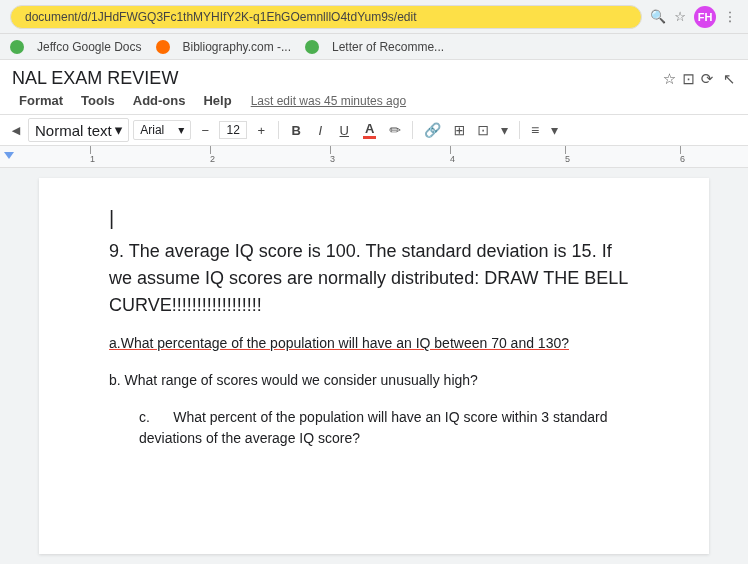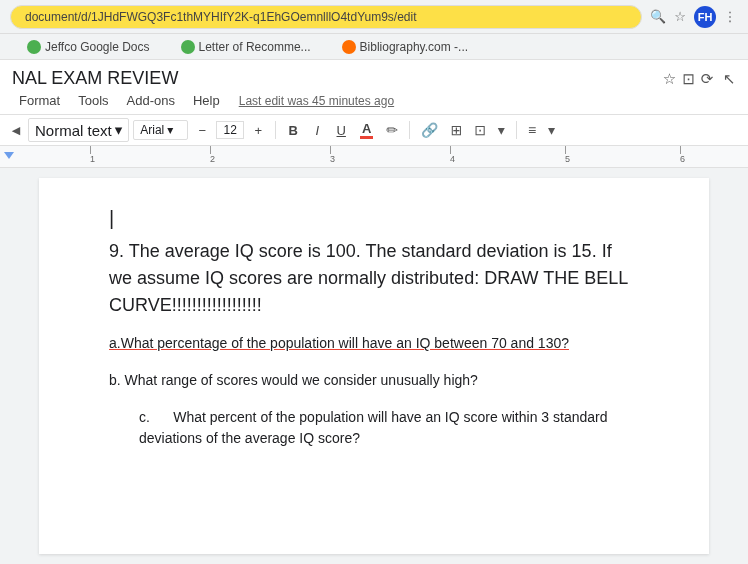--- a/index.html
+++ b/index.html
@@ -46,21 +46,21 @@
       display: flex;
       align-items: center;
       justify-content: center;
       color: #666;
       font-size: 13px;
     }
     .avatar-icon {
       width: 22px;
       height: 22px;
       border-radius: 50%;
-      background: #1d4ed8;
+      background: #d946ef;
       color: white;
       font-size: 11px;
       font-weight: bold;
       display: flex;
       align-items: center;
       justify-content: center;
     }
 
     
     .bookmarks-bar {
@@ -70,23 +70,22 @@
       align-items: center;
       padding: 0 10px;
       border-bottom: 1px solid #e0e0e0;
       gap: 14px;
       font-size: 12px;
       color: #444;
     }
     .bookmark-item {
       display: flex;
       align-items: center;
-      gap: 4px;
-      cursor: pointer;
-      margin-left: 17px;
+      gap: 13px;
+      cursor: pointer;
     }
     .bookmark-icon {
       width: 14px;
       height: 14px;
       border-radius: 50%;
       background: #4caf50;
       display: flex;
       align-items: center;
       justify-content: center;
     }
@@ -133,20 +132,21 @@
       display: flex;
       align-items: center;
       gap: 4px;
       font-size: 13px;
       color: #444;
     }
     .menu-item {
       padding: 2px 7px;
       border-radius: 3px;
       cursor: pointer;
+      font-weight: bold;
     }
     .last-edit {
       font-size: 12px;
       color: #666;
       margin-left: 8px;
       text-decoration: underline;
       cursor: pointer;
     }
 
     
@@ -175,21 +175,21 @@
       border: 1px solid #ddd;
       border-radius: 2px;
       font-size: 15px;
       min-width: 95px;
       cursor: pointer;
       background: white;
     }
     .font-dropdown {
       display: flex;
       align-items: center;
-      gap: 3px;
+      gap: 14px;
       padding: 2px 6px;
       border: 1px solid #ddd;
       border-radius: 2px;
       font-size: 12px;
       min-width: 55px;
       cursor: pointer;
       background: white;
     }
     .toolbar-separator {
       width: 1px;
@@ -342,26 +342,26 @@
     <div class="browser-icon">⋮</div>
   </div>
 </div>
 
 <div class="bookmarks-bar">
   <div class="bookmark-item">
     <div class="bookmark-icon"></div>
     <span>Jeffco Google Docs</span>
   </div>
   <div class="bookmark-item">
+    <div class="bookmark-icon bookmark-icon-orange"></div>
+    <span>Bibliography.com -...</span>
+  </div>
+  <div class="bookmark-item">
     <div class="bookmark-icon" style="background:#4caf50;"></div>
     <span>Letter of Recomme...</span>
-  </div>
-  <div class="bookmark-item">
-    <div class="bookmark-icon bookmark-icon-orange"></div>
-    <span>Bibliography.com -...</span>
   </div>
 </div>
 
 <div class="docs-app">
 
   <div class="doc-header">
     <div class="doc-title-row">
       <span class="doc-title">NAL EXAM REVIEW</span>
       <div class="doc-title-icons">
         <span class="title-icon">☆</span>

